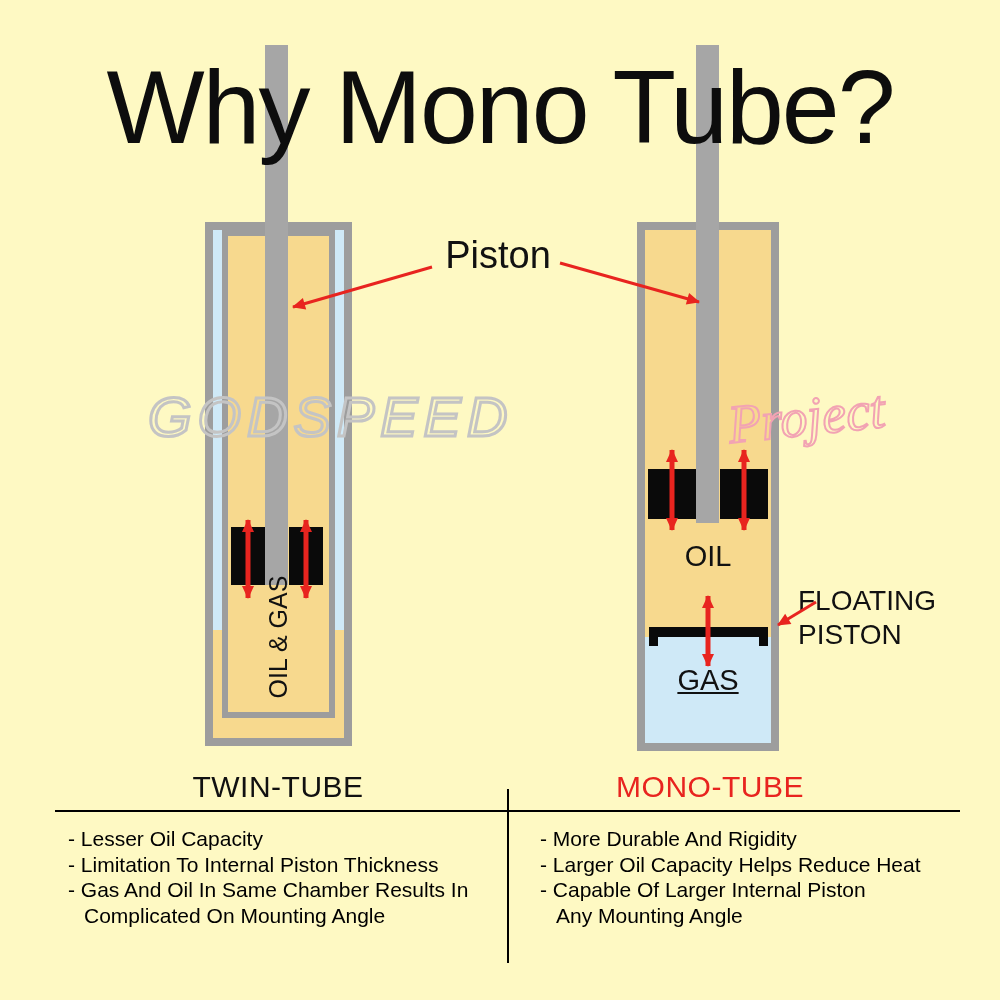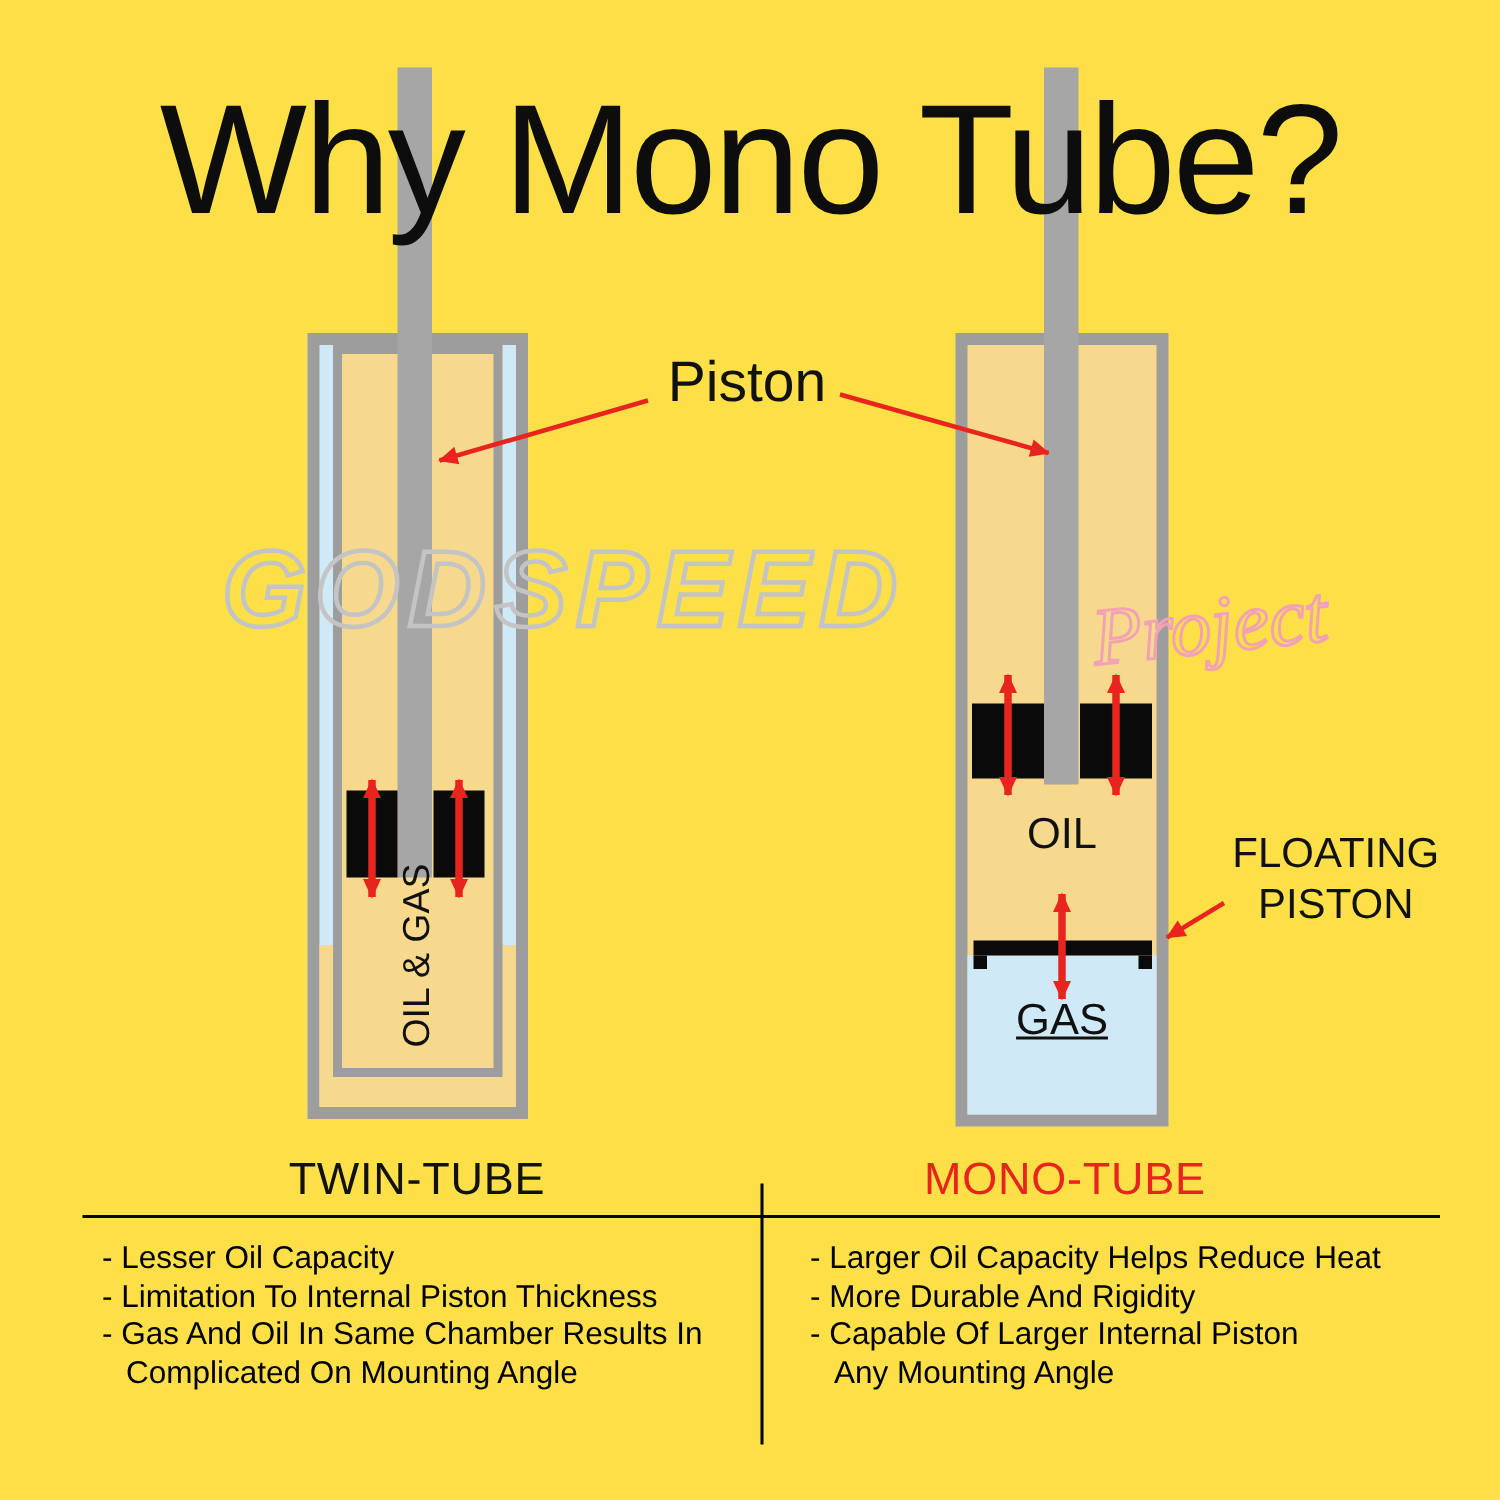--- a/index.html
+++ b/index.html
@@ -1,16 +1,16 @@
 <!DOCTYPE html>
 <html><head>
 <meta charset="utf-8">
 <style>
   html,body{margin:0;padding:0;background:#fff;}
-  .canvas{position:relative;width:1000px;height:1000px;background:#fde047;
+  .canvas{position:relative;width:1000px;height:1000px;background:#fef9c3;
           font-family:"Liberation Sans",sans-serif;overflow:hidden;color:#111;}
 
   
   .rod{position:absolute;background:#a6a6a6;z-index:3;}
   .rod-left{left:265px;top:45px;width:23px;height:540px;}
   .rod-right{left:696px;top:45px;width:23px;height:478px;}
 
   
   .title{position:absolute;left:0;top:48px;width:1000px;text-align:center;
          font-size:104px;letter-spacing:-2px;color:#0d0d0d;z-index:6;}
@@ -35,41 +35,41 @@
   .float-foot{position:absolute;width:9px;height:9px;background:#0a0a0a;z-index:4;top:637px;}
   .float-foot-l{left:649px;} .float-foot-r{left:759px;}
   .gas-region{position:absolute;left:645px;top:637px;width:126px;height:106px;background:#cfe9f7;z-index:2;}
 
   
   .oilgas-label{position:absolute;left:193px;top:623px;width:170px;height:28px;transform:rotate(-90deg);
                 text-align:center;font-size:25px;color:#111;z-index:5;}
   .oil-label{position:absolute;left:658px;top:540px;width:100px;text-align:center;font-size:29px;z-index:5;}
   .gas-label{position:absolute;left:658px;top:664px;width:100px;text-align:center;font-size:29px;z-index:5;text-decoration:underline;}
   .piston-label{position:absolute;left:428px;top:234px;width:140px;text-align:center;font-size:38px;z-index:7;}
-  .floating-label{position:absolute;left:798px;top:552px;width:185px;text-align:center;
+  .floating-label{position:absolute;left:798px;top:584px;width:185px;text-align:left;
                   font-size:28px;line-height:34px;z-index:7;}
 
   
   .caption{position:absolute;top:770px;width:220px;text-align:center;font-size:30px;
            letter-spacing:.5px;z-index:7;}
   .twin-caption{left:168px;color:#111;}
   .mono-caption{left:600px;color:#e8241f;}
 
   
   .hline{position:absolute;left:55px;top:810px;width:905px;height:2px;background:#000;z-index:6;}
   .vline{position:absolute;left:507px;top:789px;width:2px;height:174px;background:#000;z-index:6;}
 
   
   .notes{position:absolute;top:826px;font-size:21px;line-height:25.5px;color:#000;z-index:7;}
   .notes-twin{left:68px;width:445px;}
   .notes-mono{left:540px;width:432px;}
   .note-cont{padding-left:16px;}
 
   
-  .watermark{position:absolute;left:148px;top:352px;font-size:72px;font-weight:bold;font-style:italic;
+  .watermark{position:absolute;left:148px;top:384px;font-size:56px;font-weight:normal;font-style:italic;
              letter-spacing:6px;color:transparent;-webkit-text-stroke:3px #c4c4c4;
              z-index:5;white-space:nowrap;pointer-events:none;}
   .watermark-suffix{position:absolute;left:728px;top:386px;font-size:54px;font-style:italic;
              font-family:"Liberation Serif",serif;color:transparent;-webkit-text-stroke:2px #f2a3b3;
              z-index:5;transform:rotate(-6deg);pointer-events:none;}
 
   .arrows{position:absolute;left:0;top:0;z-index:8;pointer-events:none;}
 </style>
 </head>
 <body>
@@ -113,22 +113,22 @@
   <div class="hline"></div>
   <div class="vline"></div>
 
   <div class="notes notes-twin">
     <div>- Lesser Oil Capacity</div>
     <div>- Limitation To Internal Piston Thickness</div>
     <div>- Gas And Oil In Same Chamber Results In</div>
     <div class="note-cont">Complicated On Mounting Angle</div>
   </div>
   <div class="notes notes-mono">
+    <div>- More Durable And Rigidity</div>
     <div>- Larger Oil Capacity Helps Reduce Heat</div>
-    <div>- More Durable And Rigidity</div>
     <div>- Capable Of Larger Internal Piston</div>
     <div class="note-cont">Any Mounting Angle</div>
   </div>
 
   <svg class="arrows" width="1000" height="1000">
     <defs>
       <marker id="ah" markerUnits="userSpaceOnUse" markerWidth="18" markerHeight="16" refX="13" refY="7" orient="auto-start-reverse">
         <path d="M1,1 L14,7 L1,13 z" fill="#e8241f"></path>
       </marker>
     </defs>

